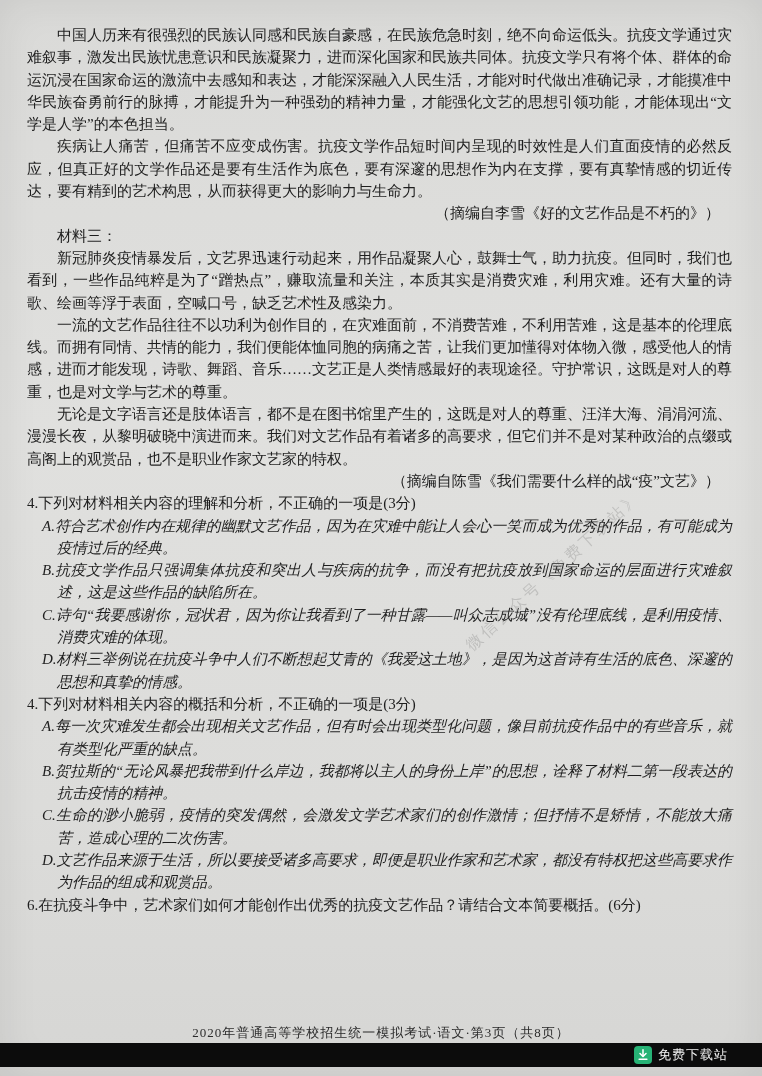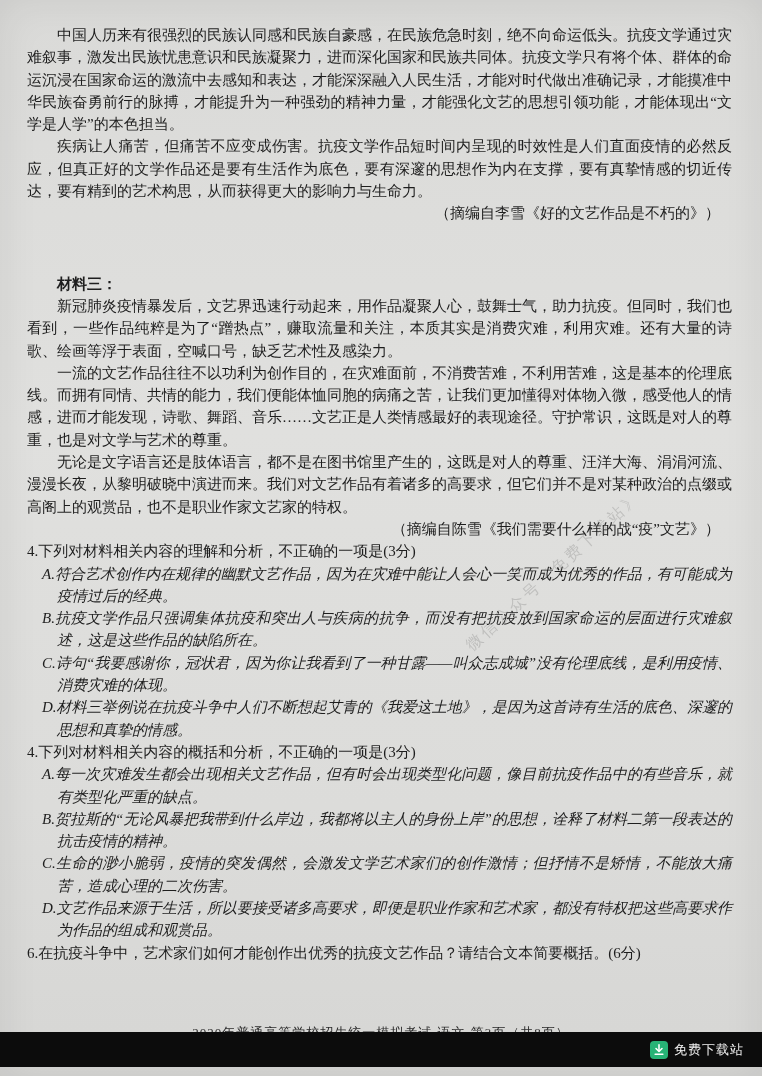--- a/index.html
+++ b/index.html
@@ -16,40 +16,40 @@
     color:#1e1e1e;
     box-shadow:inset 0 0 40px rgba(0,0,0,0.08);
   }
   .content {
     position:absolute; top:24px; left:27px; right:30px;
     font-size:15px; line-height:22.3px;
     text-align:justify;
   }
   .para { text-indent:2em; }
   .attribution { text-align:right; padding-right:12px; }
-  .m3-label { font-weight:bold; text-indent:2em;margin-top:48px; }
+  .m3-label { font-weight:normal; text-indent:2em; }
   .q-stem { }
   .option { padding-left:30px; text-indent:-15px;font-style:italic; }
   .watermark {
     position:absolute; left:462px; top:640px;
     transform:rotate(-42deg); transform-origin:left top;
     color:rgba(70,70,70,0.20);
     font-size:16px; letter-spacing:3px; white-space:nowrap;
     pointer-events:none;
   }
   .page-info {
     position:absolute; left:0; right:0; bottom:34px;
     text-align:center; font-size:13px; color:#2b2b2b;
     letter-spacing:1px;
   }
   .footer-bar {
-    position:absolute; left:0; right:0; bottom:9px; height:35px;
+    position:absolute; left:0; right:0; bottom:9px; height:24px;
     background:#0c0c0c;
     display:flex; align-items:center; justify-content:flex-end;
-    padding-right:18px;
+    padding-right:34px;
   }
   .site-badge {
     display:flex; align-items:center; gap:6px;
     cursor:pointer;
   }
   .dl-icon {
     width:18px; height:18px; border-radius:4px;
     background:#27b376;
     display:flex; align-items:center; justify-content:center;
   }

